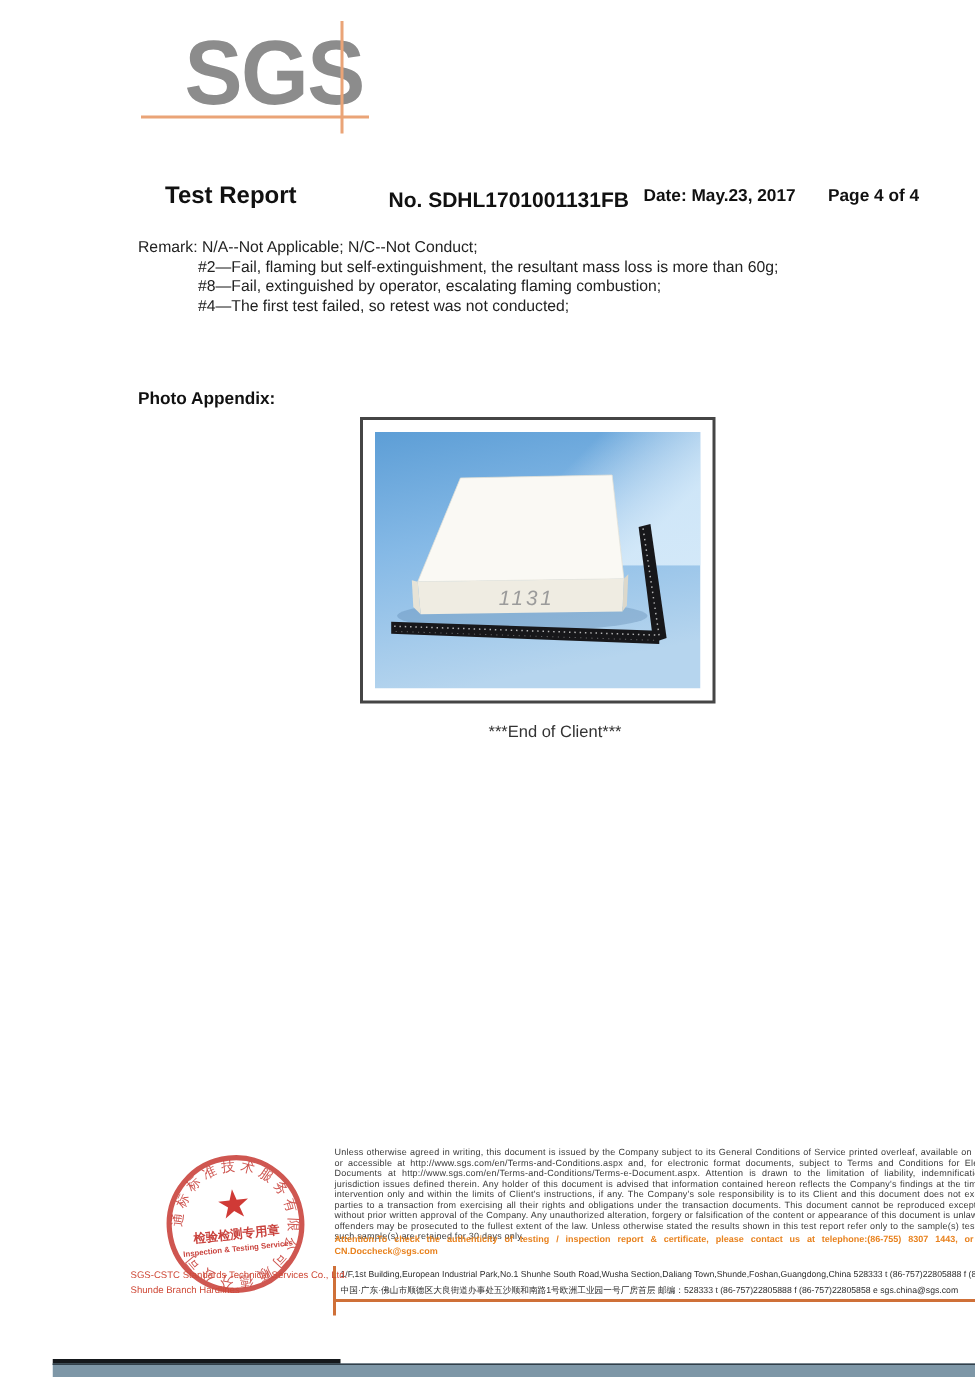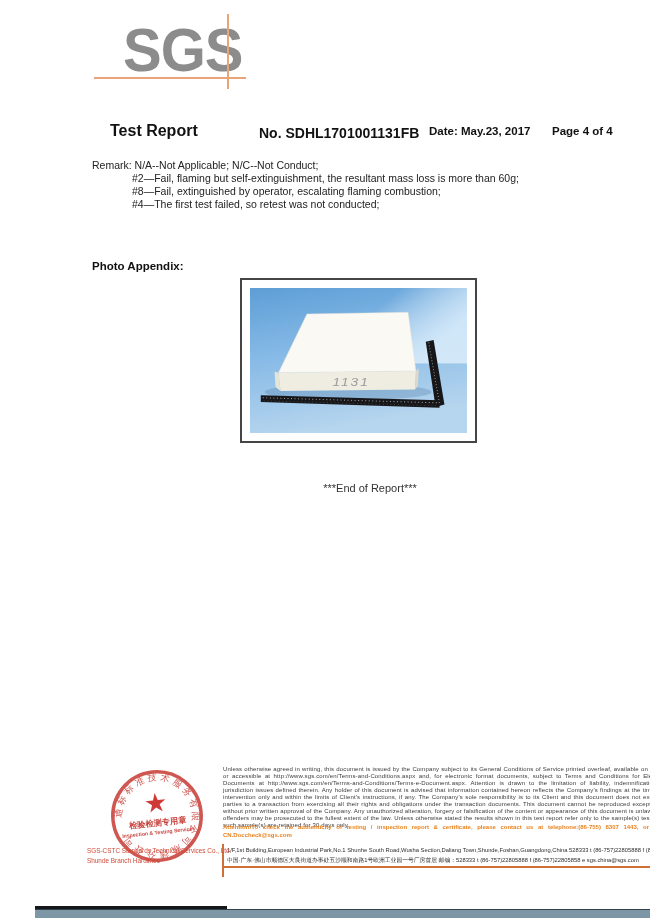--- a/index.html
+++ b/index.html
@@ -19,21 +19,21 @@
   .title{position:absolute;left:75px;top:0px;font-size:16px;font-weight:bold;color:#111;}
   .rno{position:absolute;left:224px;top:3px;font-size:14px;font-weight:bold;color:#111;}
   .rdate{position:absolute;left:394px;top:3px;font-size:11.5px;font-weight:bold;color:#111;}
   .rpage{position:absolute;left:517px;top:3px;font-size:11.5px;font-weight:bold;color:#111;}
   
   .remark{position:absolute;left:57px;top:159px;width:560px;font-size:10.5px;line-height:13px;color:#222;}
   .remark-item{margin-left:40px;}
   
   .photo-heading{position:absolute;left:57px;top:260px;font-size:11.5px;font-weight:bold;color:#111;}
   .photo-frame{
-    position:absolute;left:205px;top:278px;width:237px;height:165px;
+    position:absolute;left:205px;top:278px;width:237px;height:191px;
     border:2px solid #454545;background:#ffffff;box-sizing:border-box;padding:8px;
   }
   .photo-frame svg{display:block;width:100%;height:100%;}
   .end-report{position:absolute;left:205px;top:482px;width:260px;text-align:center;font-size:11px;color:#333;}
   
   .legal{
     position:absolute;left:188px;top:766px;width:448px;
     font-size:6px;line-height:7px;color:#3a3a3a;text-align:justify;letter-spacing:0.15px;
   }
   .attention{
@@ -110,21 +110,21 @@
       <g>
         <polygon points="11,128 193,134 193,143 11,136" fill="#17171a"></polygon>
         <polygon points="179,64 187,62 198,139 189,142" fill="#17171a"></polygon>
         <line x1="13" y1="131" x2="191" y2="137" stroke="#cfcfcf" stroke-width="1" stroke-dasharray="1,2.6" opacity="0.85"></line>
         <line x1="14" y1="134.5" x2="190" y2="140.5" stroke="#9a9a9a" stroke-width="0.7" stroke-dasharray="0.8,3" opacity="0.6"></line>
         <line x1="182" y1="65" x2="193" y2="138" stroke="#cfcfcf" stroke-width="1" stroke-dasharray="1,2.6" opacity="0.85"></line>
       </g>
     </svg>
   </div>
 
-  <div class="end-report">***End of Report***</div>
+  <div class="end-report">***End of Client***</div>
 
   <div class="legal">Unless otherwise agreed in writing, this document is issued by the Company subject to its General Conditions of Service printed overleaf, available on request or accessible at http://www.sgs.com/en/Terms-and-Conditions.aspx and, for electronic format documents, subject to Terms and Conditions for Electronic Documents at http://www.sgs.com/en/Terms-and-Conditions/Terms-e-Document.aspx. Attention is drawn to the limitation of liability, indemnification and jurisdiction issues defined therein. Any holder of this document is advised that information contained hereon reflects the Company's findings at the time of its intervention only and within the limits of Client's instructions, if any. The Company's sole responsibility is to its Client and this document does not exonerate parties to a transaction from exercising all their rights and obligations under the transaction documents. This document cannot be reproduced except in full, without prior written approval of the Company. Any unauthorized alteration, forgery or falsification of the content or appearance of this document is unlawful and offenders may be prosecuted to the fullest extent of the law. Unless otherwise stated the results shown in this test report refer only to the sample(s) tested and such sample(s) are retained for 30 days only.</div>
   <div class="attention">Attention:To check the authenticity of testing / inspection report &amp; certificate, please contact us at telephone:(86-755) 8307 1443, or email: CN.Doccheck@sgs.com</div>
   <div class="addr addr-en">1/F,1st Building,European Industrial Park,No.1 Shunhe South Road,Wusha Section,Daliang Town,Shunde,Foshan,Guangdong,China  528333   t (86-757)22805888   f (86-757)22805858   www.sgsgroup.com.cn</div>
   <div class="addr addr-cn">中国·广东·佛山市顺德区大良街道办事处五沙顺和南路1号欧洲工业园一号厂房首层 邮编：528333   t (86-757)22805888   f (86-757)22805858   e sgs.china@sgs.com</div>
   <div class="footer-vline"></div>
   <div class="footer-hline"></div>
 
   <svg class="stamp" viewBox="0 0 120 120">
     <defs>

